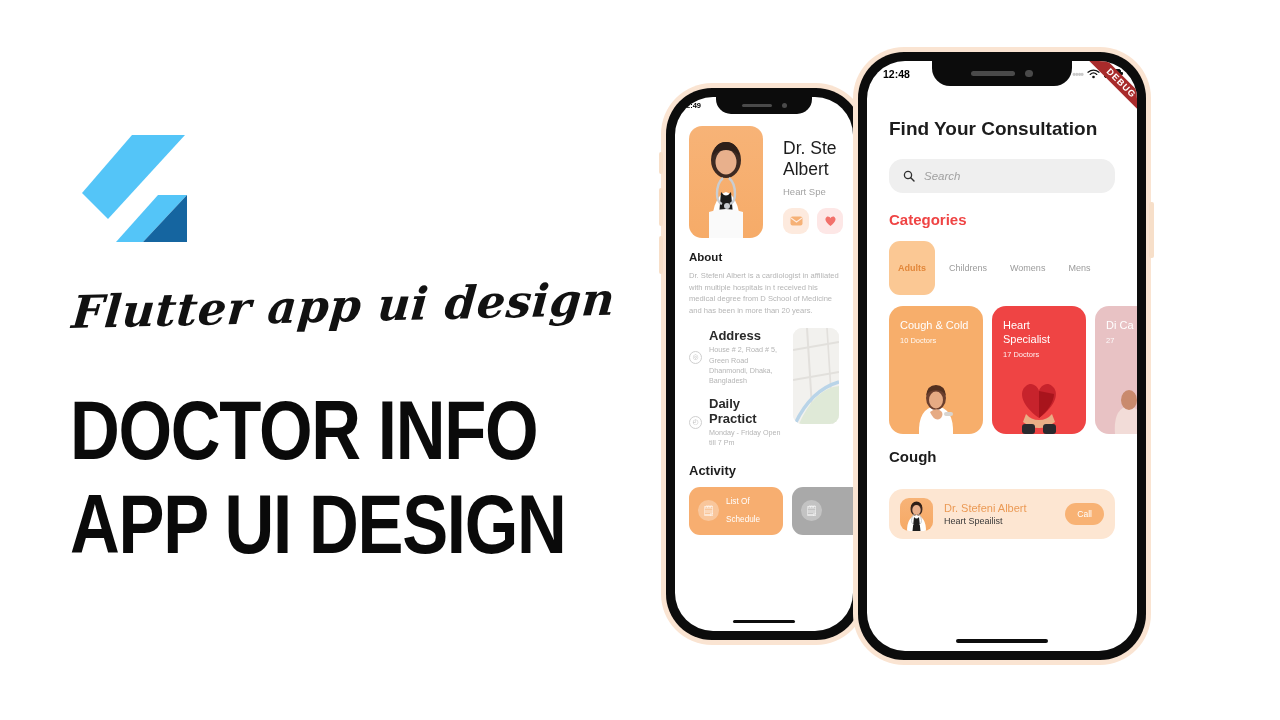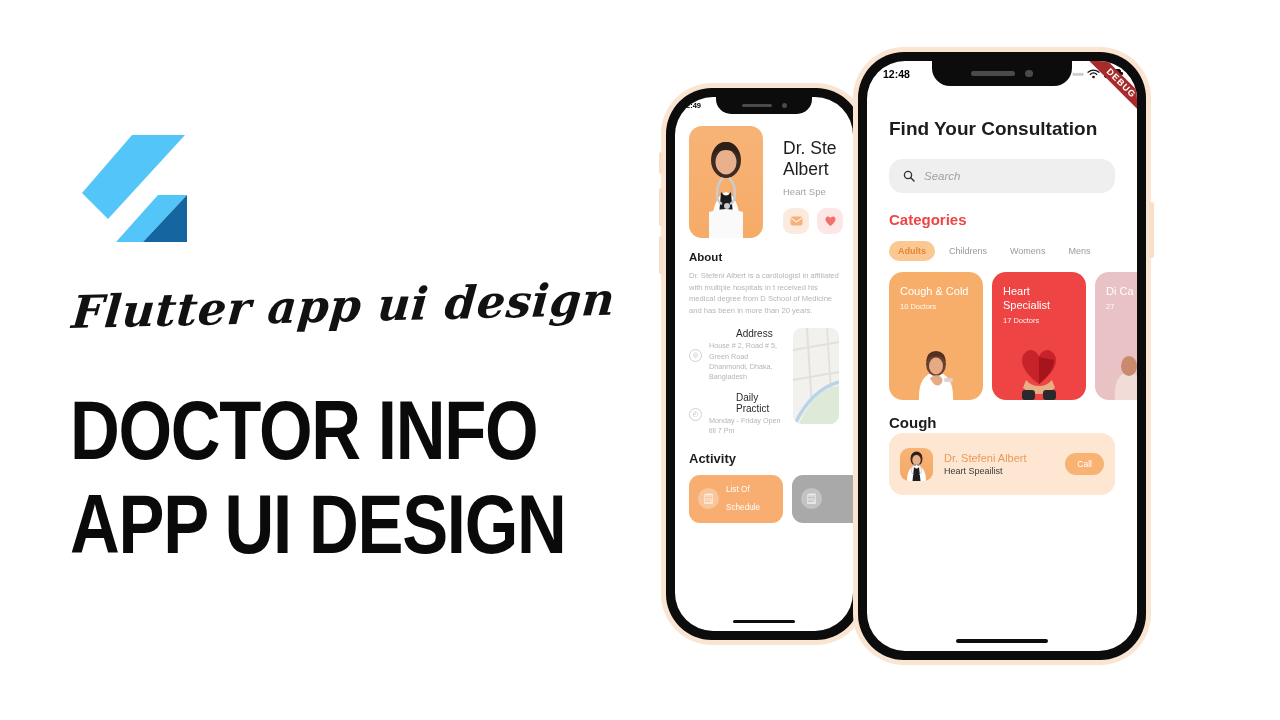--- a/index.html
+++ b/index.html
@@ -137,21 +137,21 @@
 
   .info-wrap { display: flex; gap: 8px; margin-top: 12px; }
   .info-rows { flex: 1 1 auto; min-width: 0; }
   .info-row { display: flex; gap: 7px; align-items: center; margin-bottom: 10px; }
   .circ-icon {
     width: 13px; height: 13px; border-radius: 50%;
     border: 1px solid #cfcfcf; flex: none;
     display: flex; align-items: center; justify-content: center;
     color: #bdbdbd; font-size: 7px;
   }
-  .info-title { font-size: 10px; font-weight: 400; color: #2a2a2a; margin-left: 27px; }
+  .info-title { font-size: 13px; font-weight: 700; color: #2a2a2a; }
   .info-sub { font-size: 7.2px; line-height: 10.2px; color: #b5b5b5; margin-top: 2px; }
   .map-thumb {
     width: 46px; height: 96px; border-radius: 9px; flex: none;
     background: #f3f2ef; position: relative; overflow: hidden;
   }
 
   .activity-row { display: flex; gap: 9px; margin-top: 9px; }
   .act-card {
     width: 94px; height: 48px; border-radius: 11px;
     display: flex; align-items: center; gap: 7px; padding: 0 9px;
@@ -178,37 +178,37 @@
   .cons-body { position: absolute; top: 30px; left: 0; right: 0; bottom: 0; padding: 0 22px; }
   .cons-title { font-size: 19px; font-weight: 700; color: #1c1c1c; line-height: 23px; margin-top: 26px; }
   .search-bar {
     margin-top: 19px; height: 34px; border-radius: 14px;
     background: #efefef; display: flex; align-items: center; gap: 9px; padding: 0 14px;
   }
   .search-ph { font-size: 11.5px; color: #a0a0a0; font-style: italic; }
   .cat-head { font-size: 15px; font-weight: 700; color: #ef4444; margin-top: 18px; }
 
   .cat-tabs { display: flex; align-items: center; gap: 5px; margin-top: 13px; }
-  .cat-tab { font-size: 9px; color: #9b9b9b; padding: 5px 9px; border-radius: 11px; white-space: nowrap; text-align: center; }
+  .cat-tab { font-size: 9px; color: #9b9b9b; padding: 22px 9px; border-radius: 11px; white-space: nowrap; text-align: center; }
   .cat-tab.active { background: #fbc894; color: #e2873a; font-weight: 700; }
 
   .cat-cards { display: flex; gap: 9px; margin-top: 11px; }
   .cat-card {
     width: 94px; height: 128px; border-radius: 14px; flex: none;
     padding: 12px 11px 0; position: relative; overflow: hidden;
   }
   .cat-card.c1 { background: #f7ae6b; }
   .cat-card.c2 { background: #ef4444; }
   .cat-card.c3 { background: #e8c2c4; }
   .cat-card-title { font-size: 11px; color: #ffffff; line-height: 14px; }
   .cat-card-sub { font-size: 7.5px; color: rgba(255,255,255,0.92); margin-top: 4px; }
 
   .doctos-head { font-size: 15px; font-weight: 700; color: #1c1c1c; margin-top: 14px; }
   .doc-card {
-    margin-top: 2px; height: 62px; border-radius: 14px; background: #fde6d2;
+    margin-top: 24px; height: 50px; border-radius: 14px; background: #fde6d2;
     display: flex; align-items: center; gap: 11px; padding: 0 11px;
   }
   .doc-card-av {
     width: 33px; height: 33px; border-radius: 9px; flex: none;
     background: linear-gradient(180deg,#f7b377 0%, #f6a965 100%);
     position: relative; overflow: hidden;
   }
   .doc-card-txt { flex: 1 1 auto; min-width: 0; }
   .doc-card-name { font-size: 11px; color: #eb9a55; }
   .doc-card-spec { font-size: 9px; color: #3a3a3a; margin-top: 2px; }

